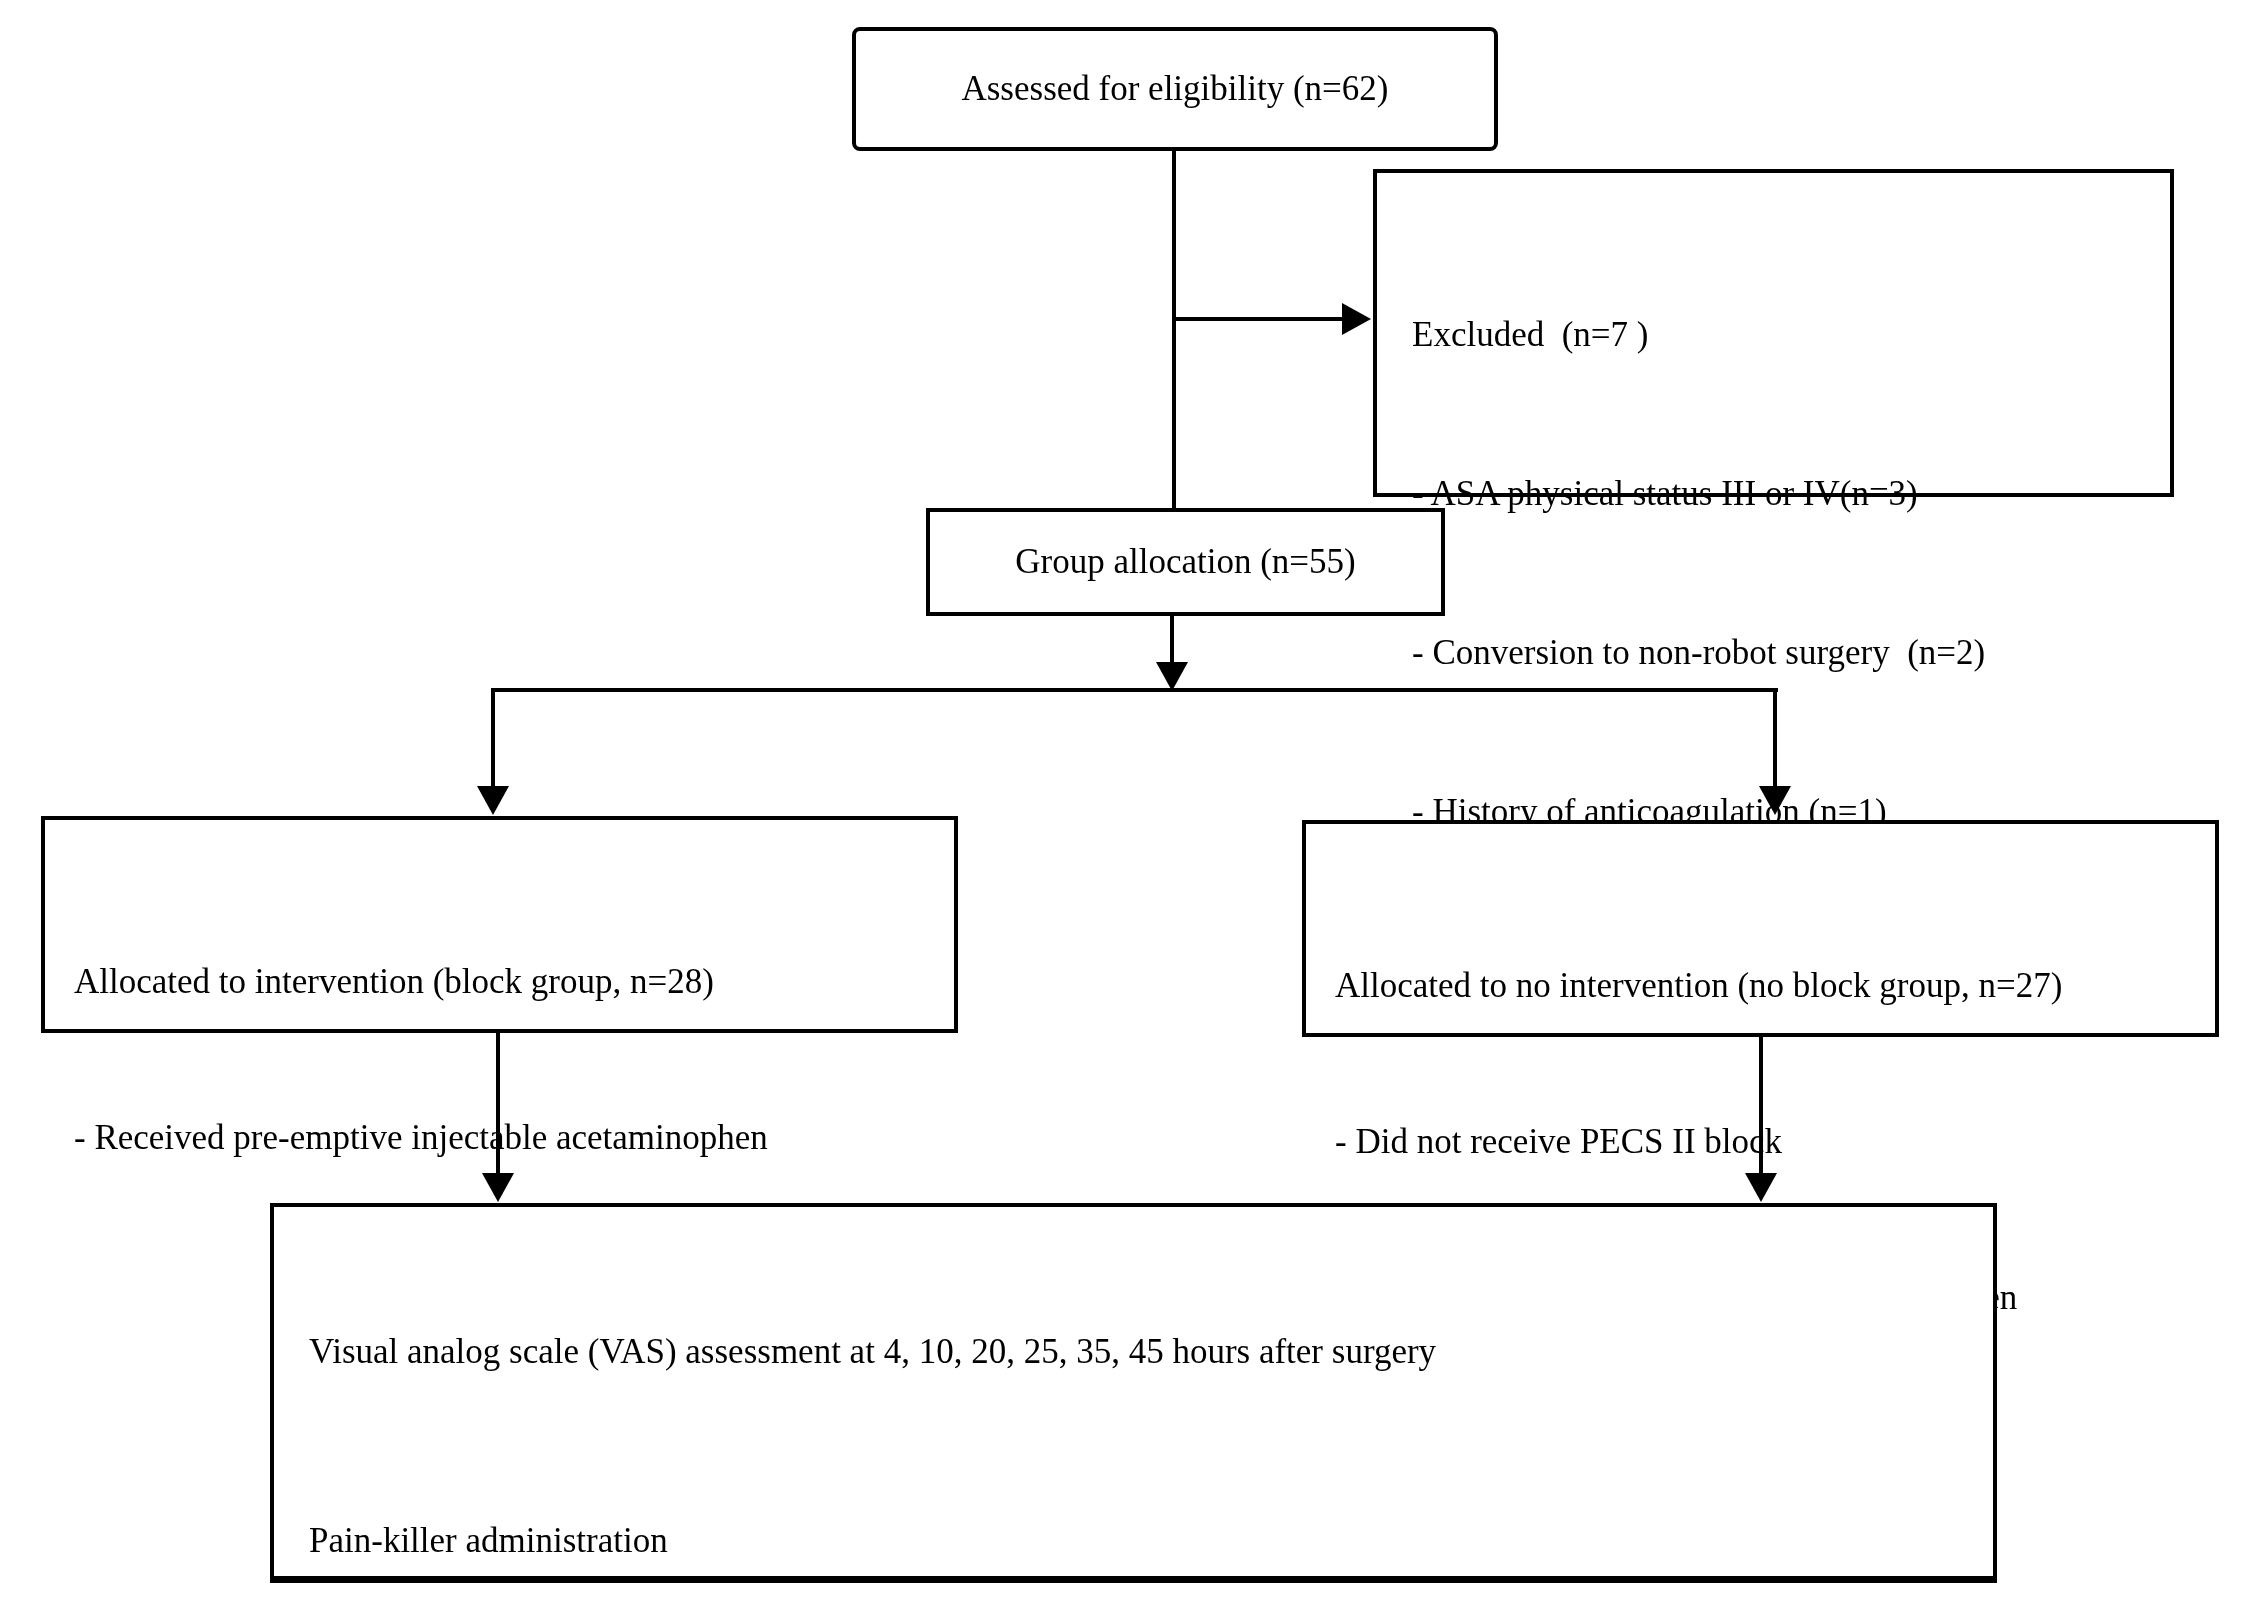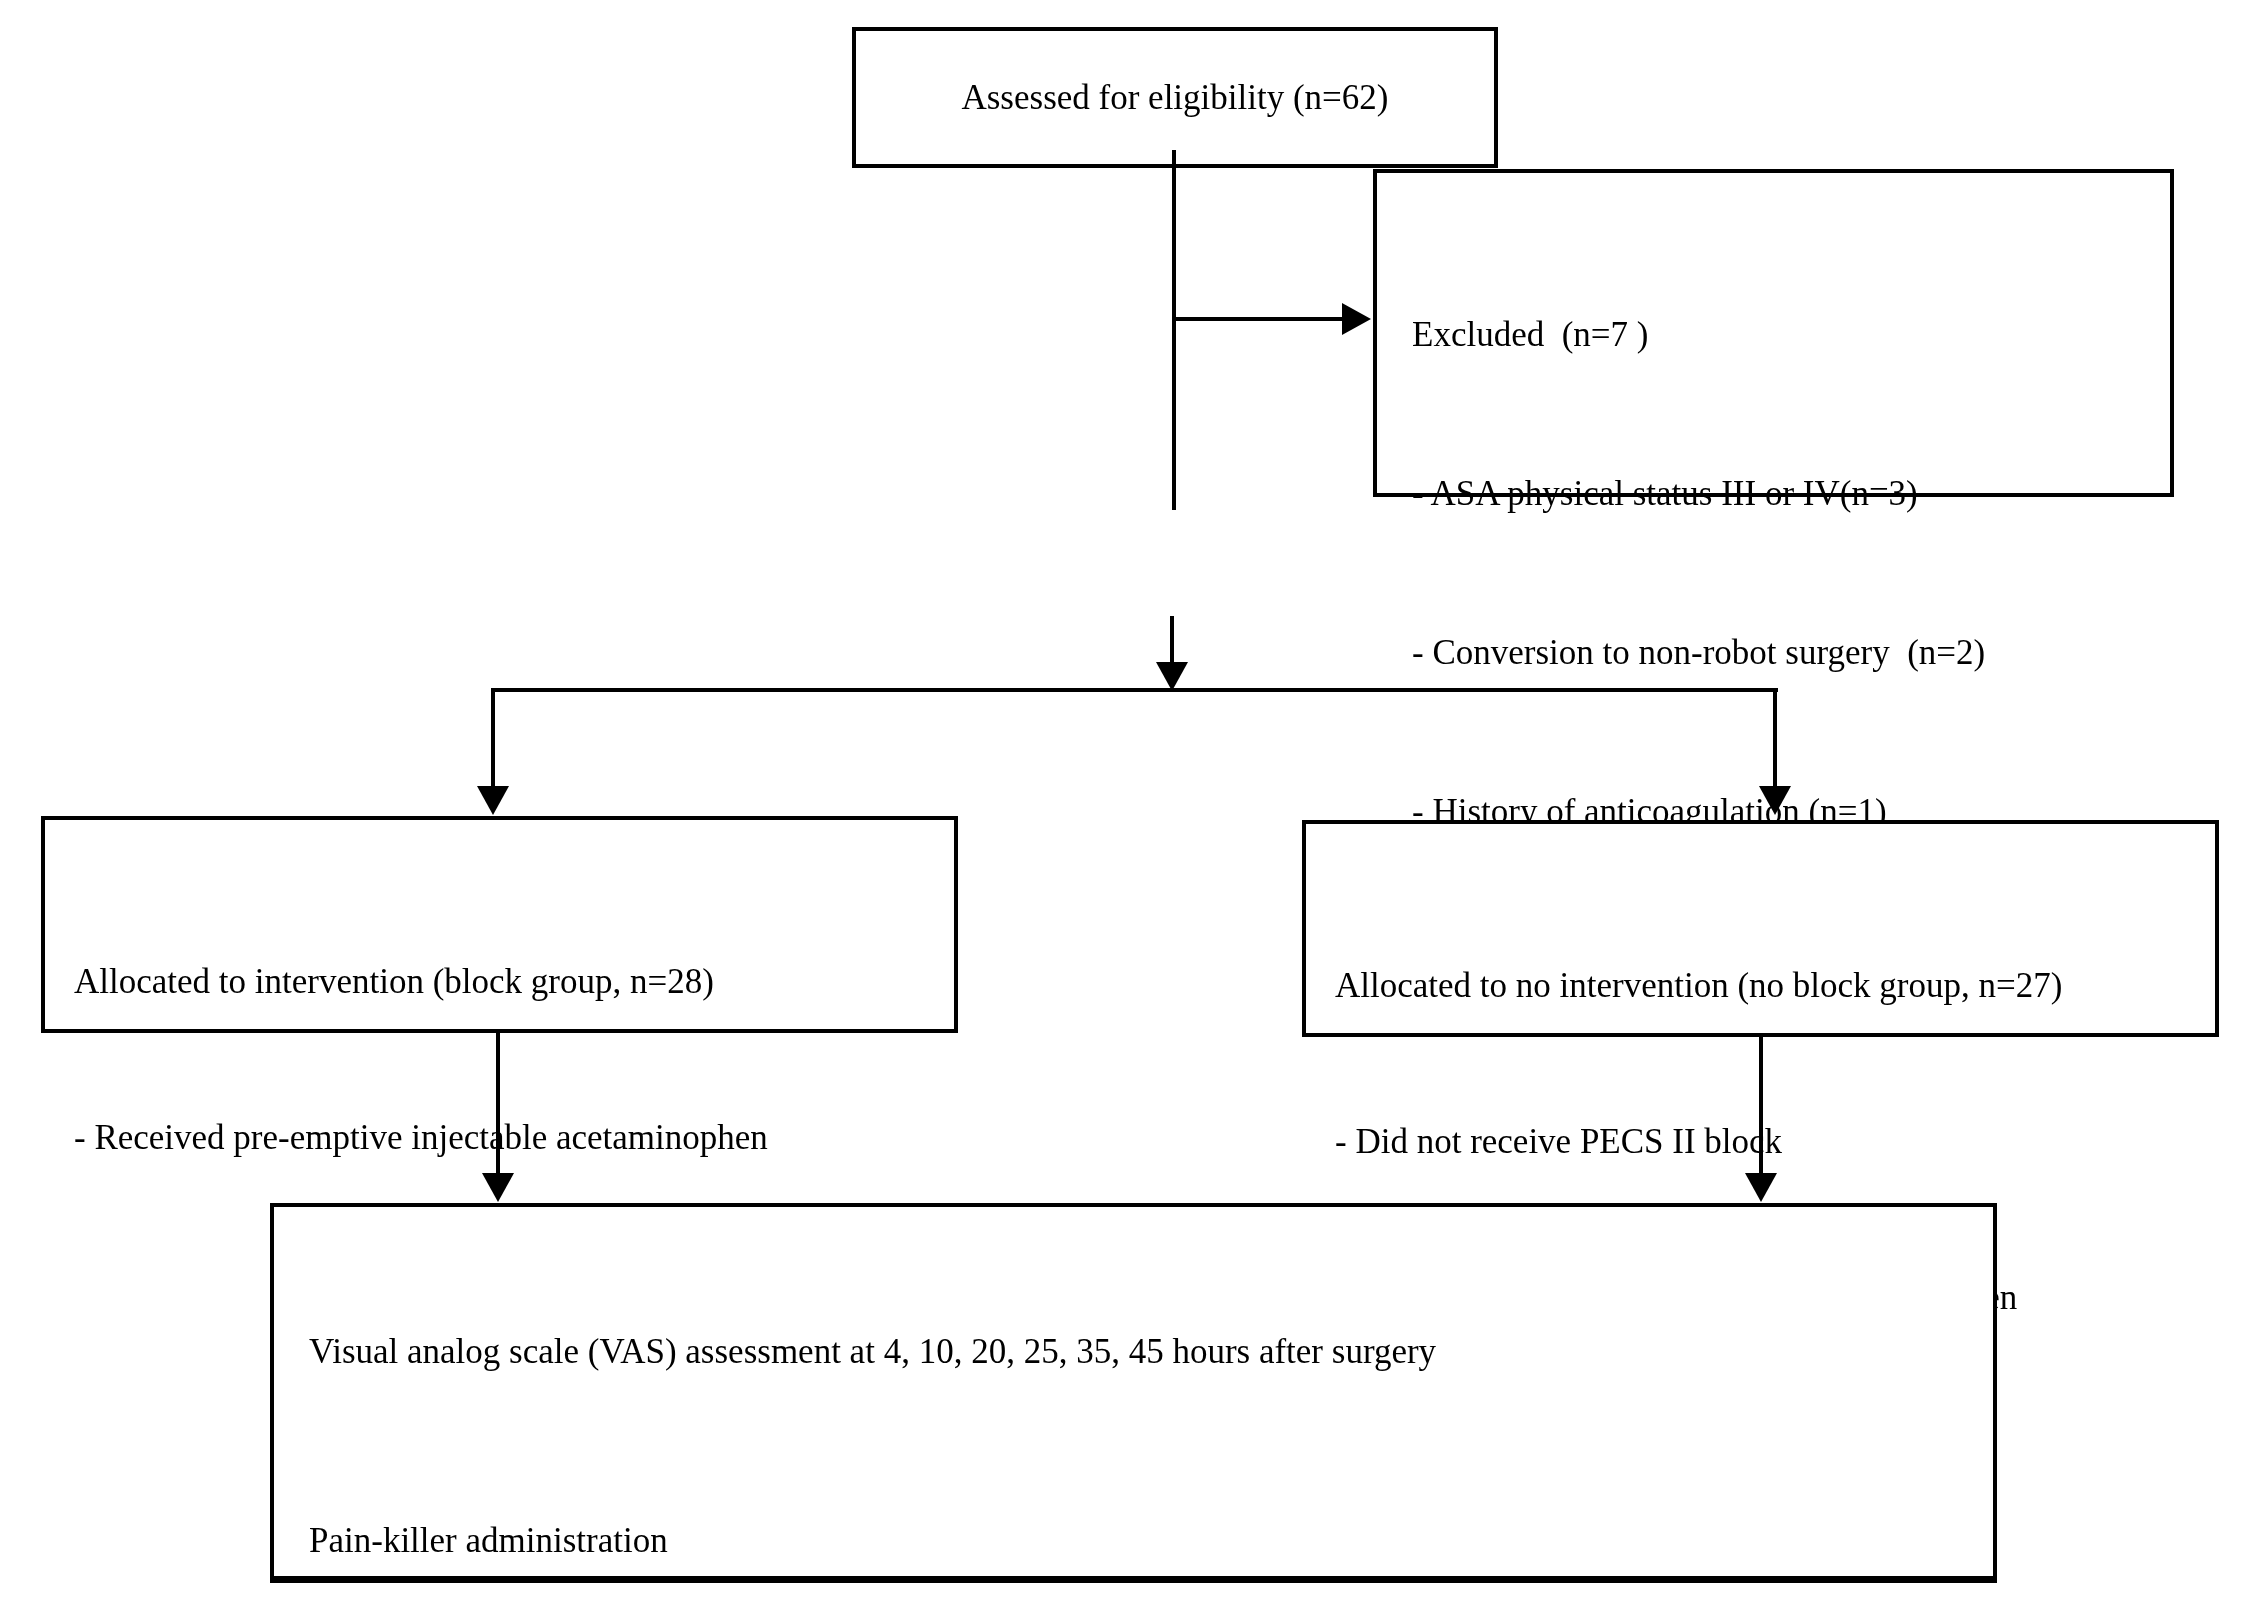--- a/index.html
+++ b/index.html
@@ -53,21 +53,21 @@
   }
   .arrow-right {
     position: absolute;
     width: 0;
     height: 0;
     border-top: 16.6px solid transparent;
     border-bottom: 16.6px solid transparent;
     border-left: 29px solid #000000;
   }
   
-  #box-assessed   { left: 852px; top: 27px;   width: 646px;  height: 141px; }
+  #box-assessed   { left: 852px; top: 27px;   width: 646px;  height: 124px; border-radius: 8px; }
   #box-excluded   { left: 1373px; top: 169px;  width: 801px; height: 328px; padding: 29px 37px 0 35px; line-height: 53px; }
   #box-allocation { left: 926px; top: 508px;  width: 519px;  height: 108px; }
   #box-left       { left: 41px;   top: 816px; width: 917px; height: 217px; padding: 32px 35px 0 29px; }
   #box-right      { left: 1302px; top: 820px; width: 917px; height: 217px; padding: 32px 21.6px 0 29px; }
   #box-outcome    { left: 270px;  top: 1203px; width: 1727px; height: 380px; padding: 18px 29px 0 35px; border-bottom-width: 7.2px; }
   .outcome-line {
     line-height: 45px;
     margin-bottom: 40px;
     white-space: pre-wrap;
   }
@@ -87,20 +87,23 @@
   <div class="arrow-right" style="left:1342px; top:303px;"></div>
 
   <div class="box" id="box-excluded">
     <div class="line-row">Excluded  (n=7 )</div>
     <div class="line-row">- ASA physical status III or IV(n=3)</div>
     <div class="line-row">- Conversion to non-robot surgery  (n=2)</div>
     <div class="line-row">- History of anticoagulation (n=1)</div>
     <div class="line-row">- Reoperation due to bleeding (n=1)</div>
   </div>
 
+  <div class="box center" id="box-allocation">
+    <span>Group allocation (n=55)</span>
+  </div>
 
   <div class="conn" style="left:1170px; top:616px; width:4.3px; height:49px;"></div>
   <div class="arrow-down" style="left:1156px; top:662px;"></div>
 
   <div class="conn" style="left:494px; top:688px; width:1284px; height:4.3px;"></div>
 
   <div class="conn" style="left:491px; top:688px; width:4.3px; height:102px;"></div>
   <div class="arrow-down" style="left:477px; top:786px;"></div>
 
   <div class="conn" style="left:1773px; top:688px; width:4.3px; height:102px;"></div>

